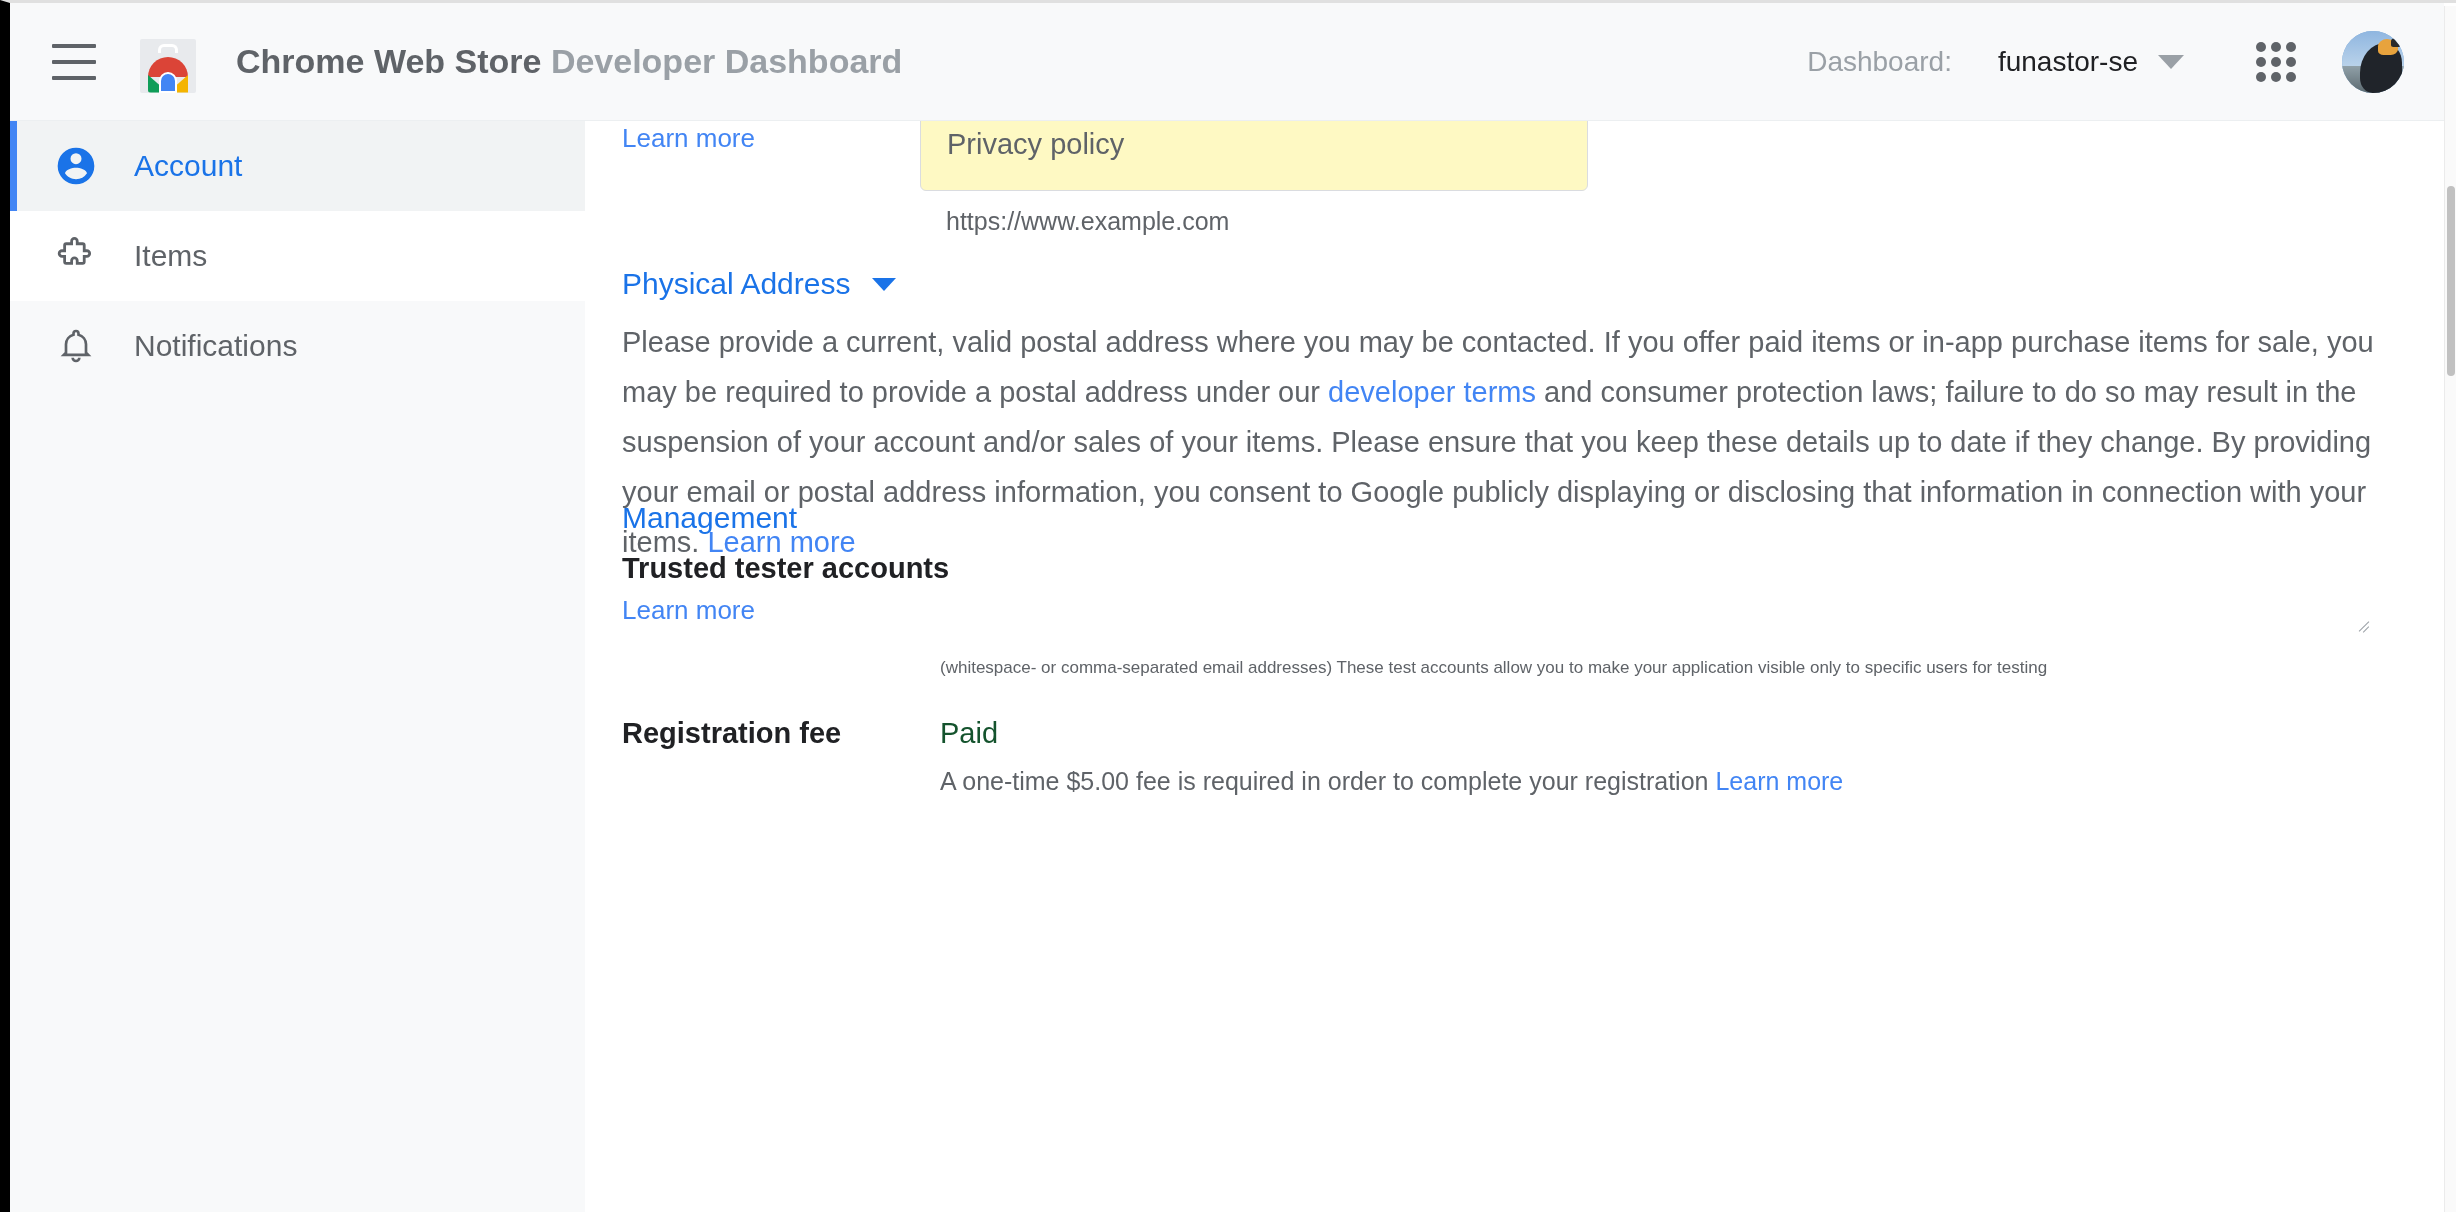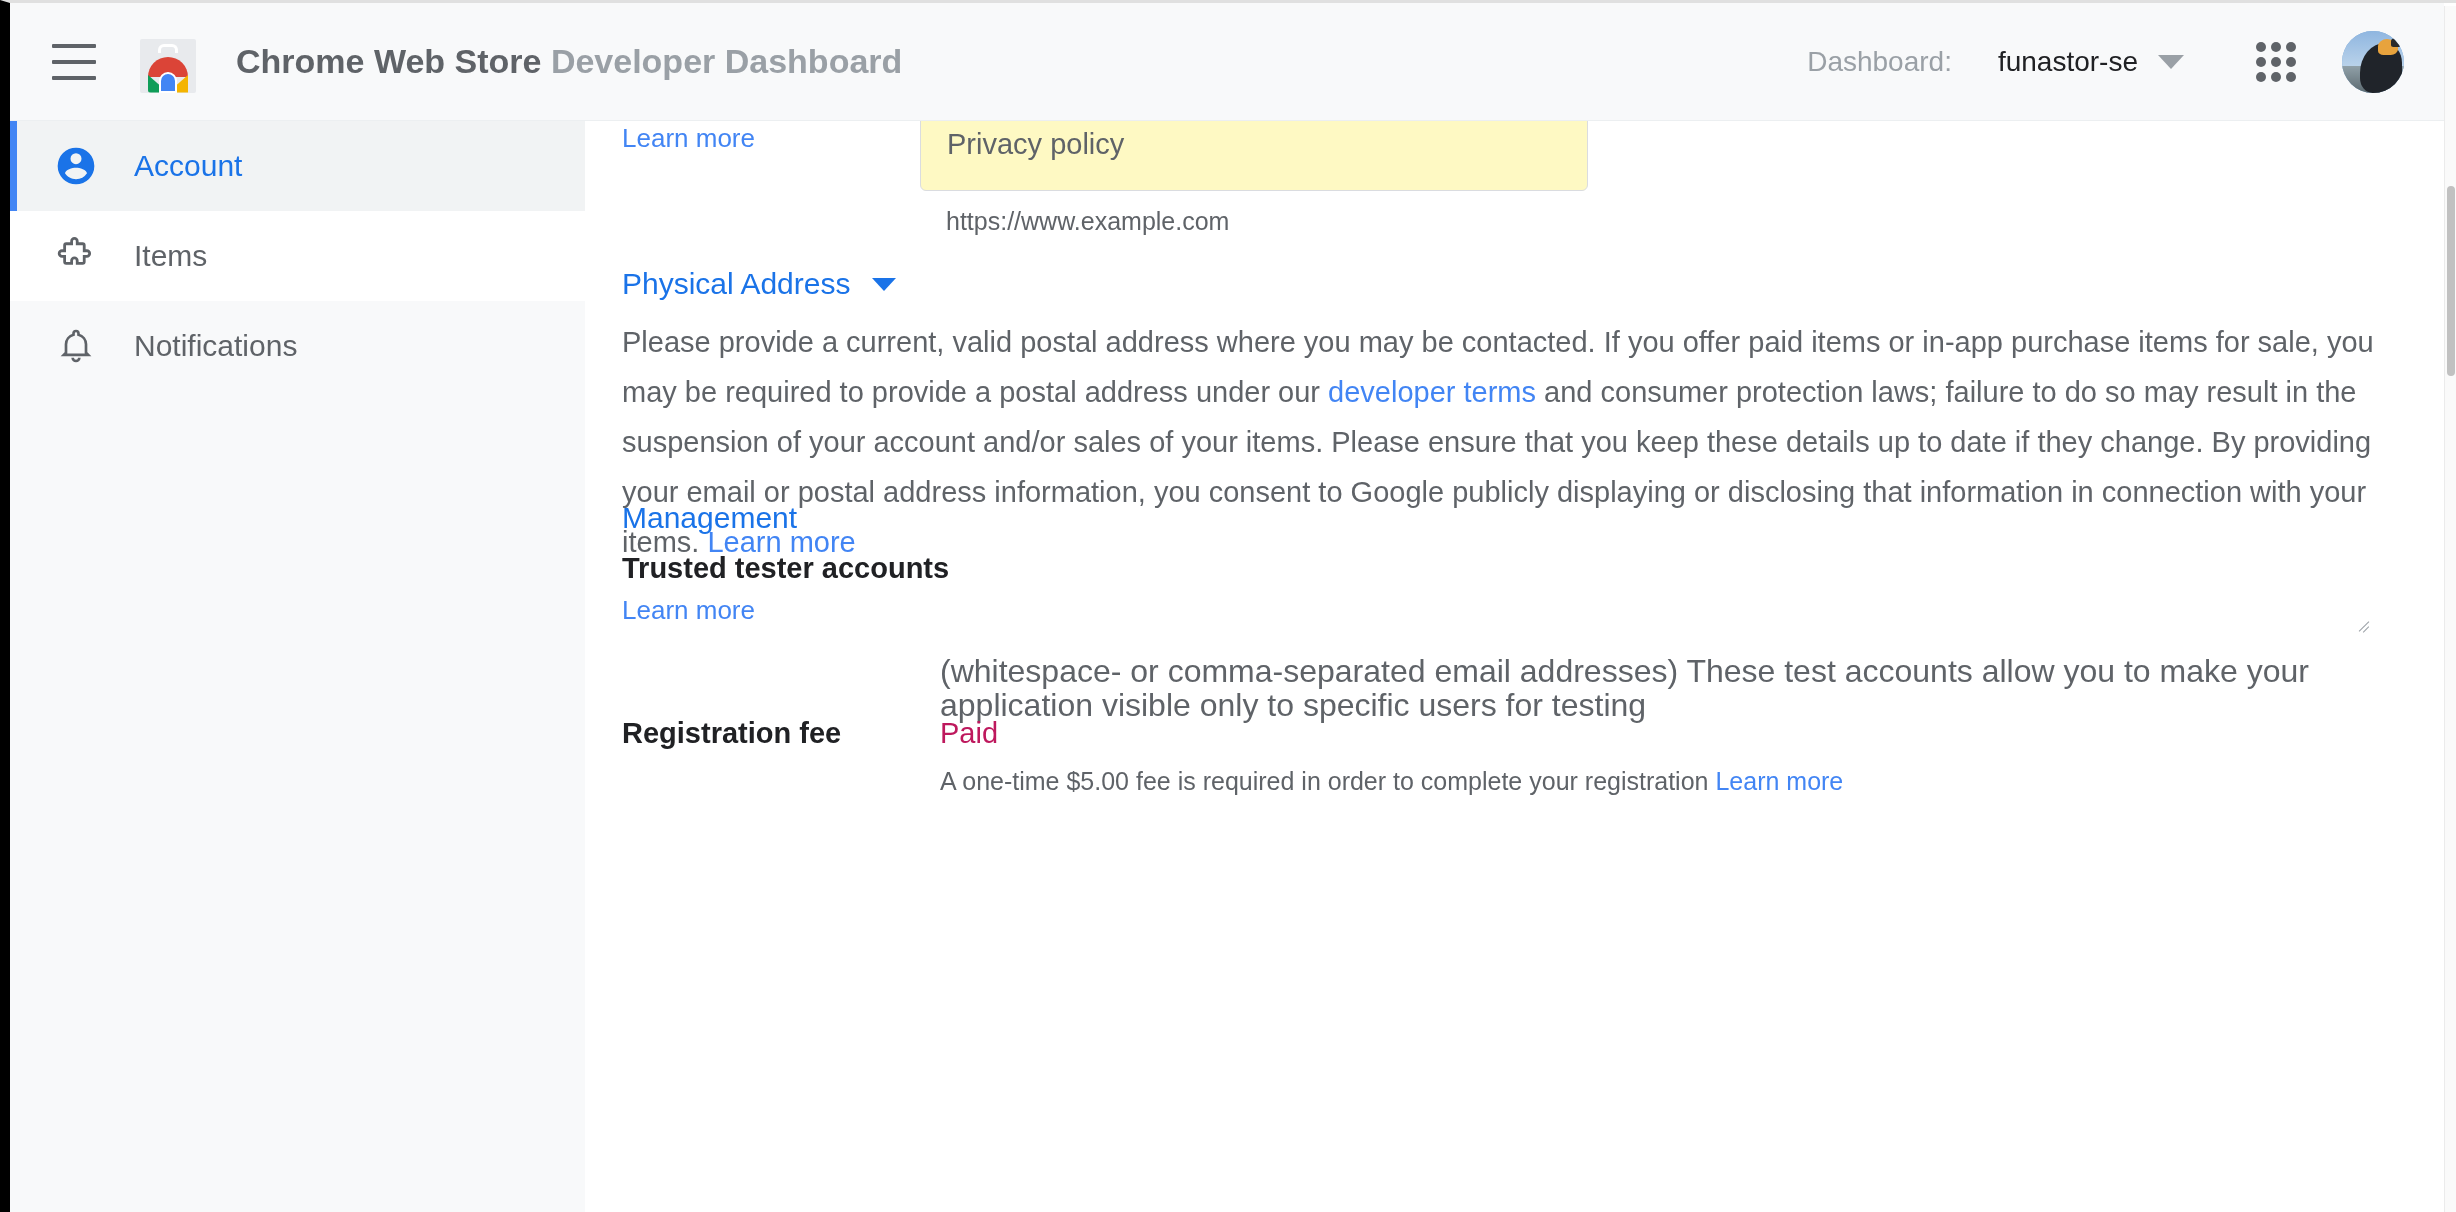--- a/index.html
+++ b/index.html
@@ -283,30 +283,30 @@
     content: ""; position: absolute;
     background: #9aa0a6; height: 1px;
   }
   .resize-handle::before { width: 14px; transform: rotate(-45deg); top: 10px; left: 0; }
   .resize-handle::after  { width: 8px;  transform: rotate(-45deg); top: 13px; left: 5px; }
 
   .testers-hint {
     position: absolute;
     left: 355px; top: 533px;
     width: 1430px;
-    font-size: 32px;
-    line-height: 34px;
+    font-size: 17px;
+    line-height: 28px;
     color: #5f6368;
   }
 
   .fee-value {
     position: absolute;
     left: 355px; top: 596px;
     font-size: 29px;
-    color: #be185d;
+    color: #14532d;
   }
   .fee-note {
     position: absolute;
     left: 355px; top: 646px;
     font-size: 25px;
     color: #5f6368;
   }
 
   
   .scrollbar {

